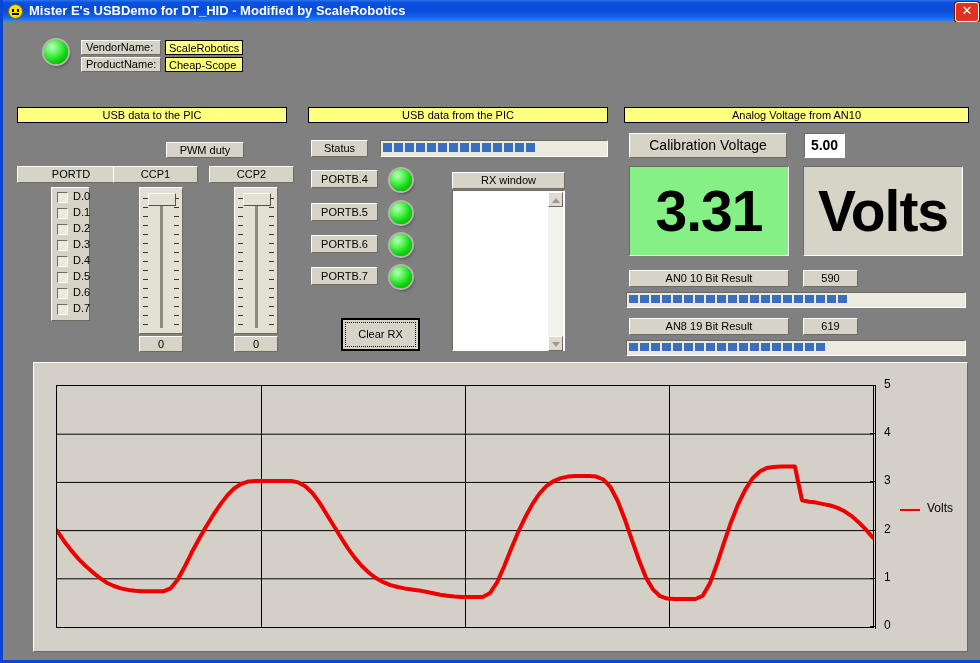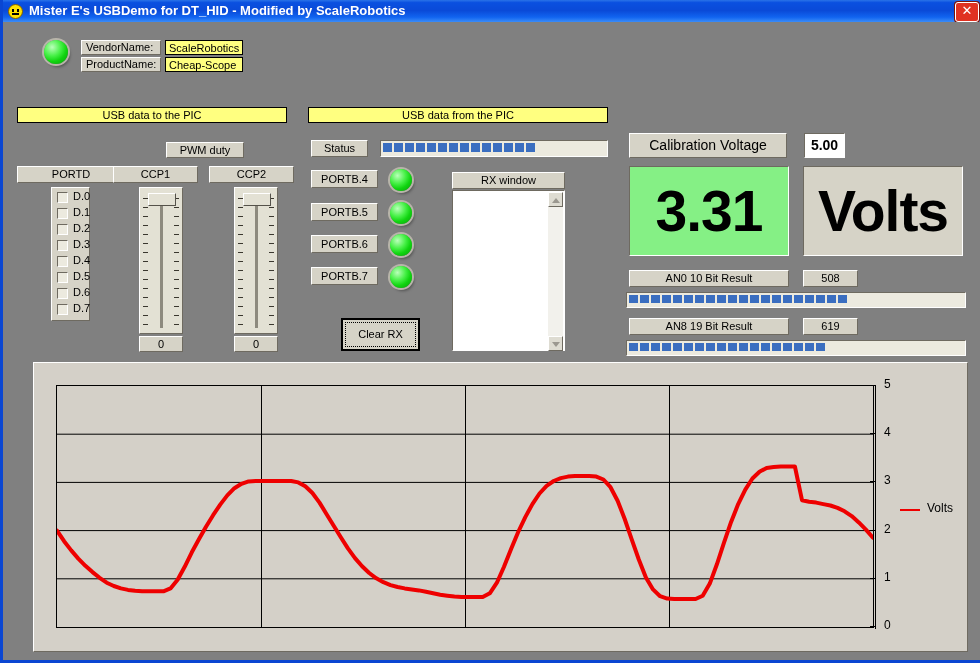--- a/index.html
+++ b/index.html
@@ -269,38 +269,39 @@
         <div class="sbtn" style="top:0;">
           <div class="arrow up"></div>
         </div>
         <div class="sbtn" style="bottom:0;">
           <div class="arrow dn"></div>
         </div>
       </div>
       <div style="position:absolute;left:3px;top:2px;font-size:11px;white-space:pre-wrap;"></div>
     </div>
 
+    <div class="yellowbar" style="position:absolute;left:618px;top:85px;width:345px;height:16px;">Analog Voltage from AN10</div>
 
     <div class="btn3d" style="position:absolute;left:623px;top:111px;width:158px;height:25px;line-height:23px;font-size:14px;font-weight:normal;">Calibration Voltage</div>
     <div style="position:absolute;left:798px;top:111px;width:41px;height:25px;background:#ffffff;
                 border:1px solid;border-color:#6e6a60 #ffffff #ffffff #6e6a60;box-sizing:border-box;
                 line-height:23px;text-align:center;font-size:14px;font-weight:bold;color:#000;">5.00</div>
 
     <div id="voltage-display" style="position:absolute;left:623px;top:144px;width:160px;height:90px;
                 background:#85f085;border:1px solid;border-color:#6e6a60 #ffffff #ffffff #6e6a60;
                 box-sizing:border-box;line-height:88px;text-align:center;
                 font-size:57px;font-weight:bold;color:#000;letter-spacing:-1px;">3.31</div>
 
     <div style="position:absolute;left:797px;top:144px;width:160px;height:90px;
                 background:#d6d3c7;border:1px solid;border-color:#6e6a60 #ffffff #ffffff #6e6a60;
                 box-sizing:border-box;line-height:88px;text-align:center;
                 font-size:57px;font-weight:bold;color:#000;letter-spacing:-1px;">Volts</div>
 
     <div class="btn3d" style="position:absolute;left:623px;top:248px;width:160px;height:17px;line-height:15px;">AN0 10 Bit Result</div>
-    <div class="btn3d" style="position:absolute;left:797px;top:248px;width:55px;height:17px;line-height:15px;">508</div>
+    <div class="btn3d" style="position:absolute;left:797px;top:248px;width:55px;height:17px;line-height:15px;">590</div>
     <div class="prog" id="an0-prog" style="left:620px;top:270px;width:340px;height:16px;">
         <div class="seg" style="left: 2px; height: 8px; background: rgb(58, 110, 192);"></div>
         <div class="seg" style="left: 13px; height: 8px; background: rgb(58, 110, 192);"></div>
         <div class="seg" style="left: 24px; height: 8px; background: rgb(58, 110, 192);"></div>
         <div class="seg" style="left: 35px; height: 8px; background: rgb(58, 110, 192);"></div>
         <div class="seg" style="left: 46px; height: 8px; background: rgb(58, 110, 192);"></div>
         <div class="seg" style="left: 57px; height: 8px; background: rgb(58, 110, 192);"></div>
         <div class="seg" style="left: 68px; height: 8px; background: rgb(58, 110, 192);"></div>
         <div class="seg" style="left: 79px; height: 8px; background: rgb(58, 110, 192);"></div>
         <div class="seg" style="left: 90px; height: 8px; background: rgb(58, 110, 192);"></div>

